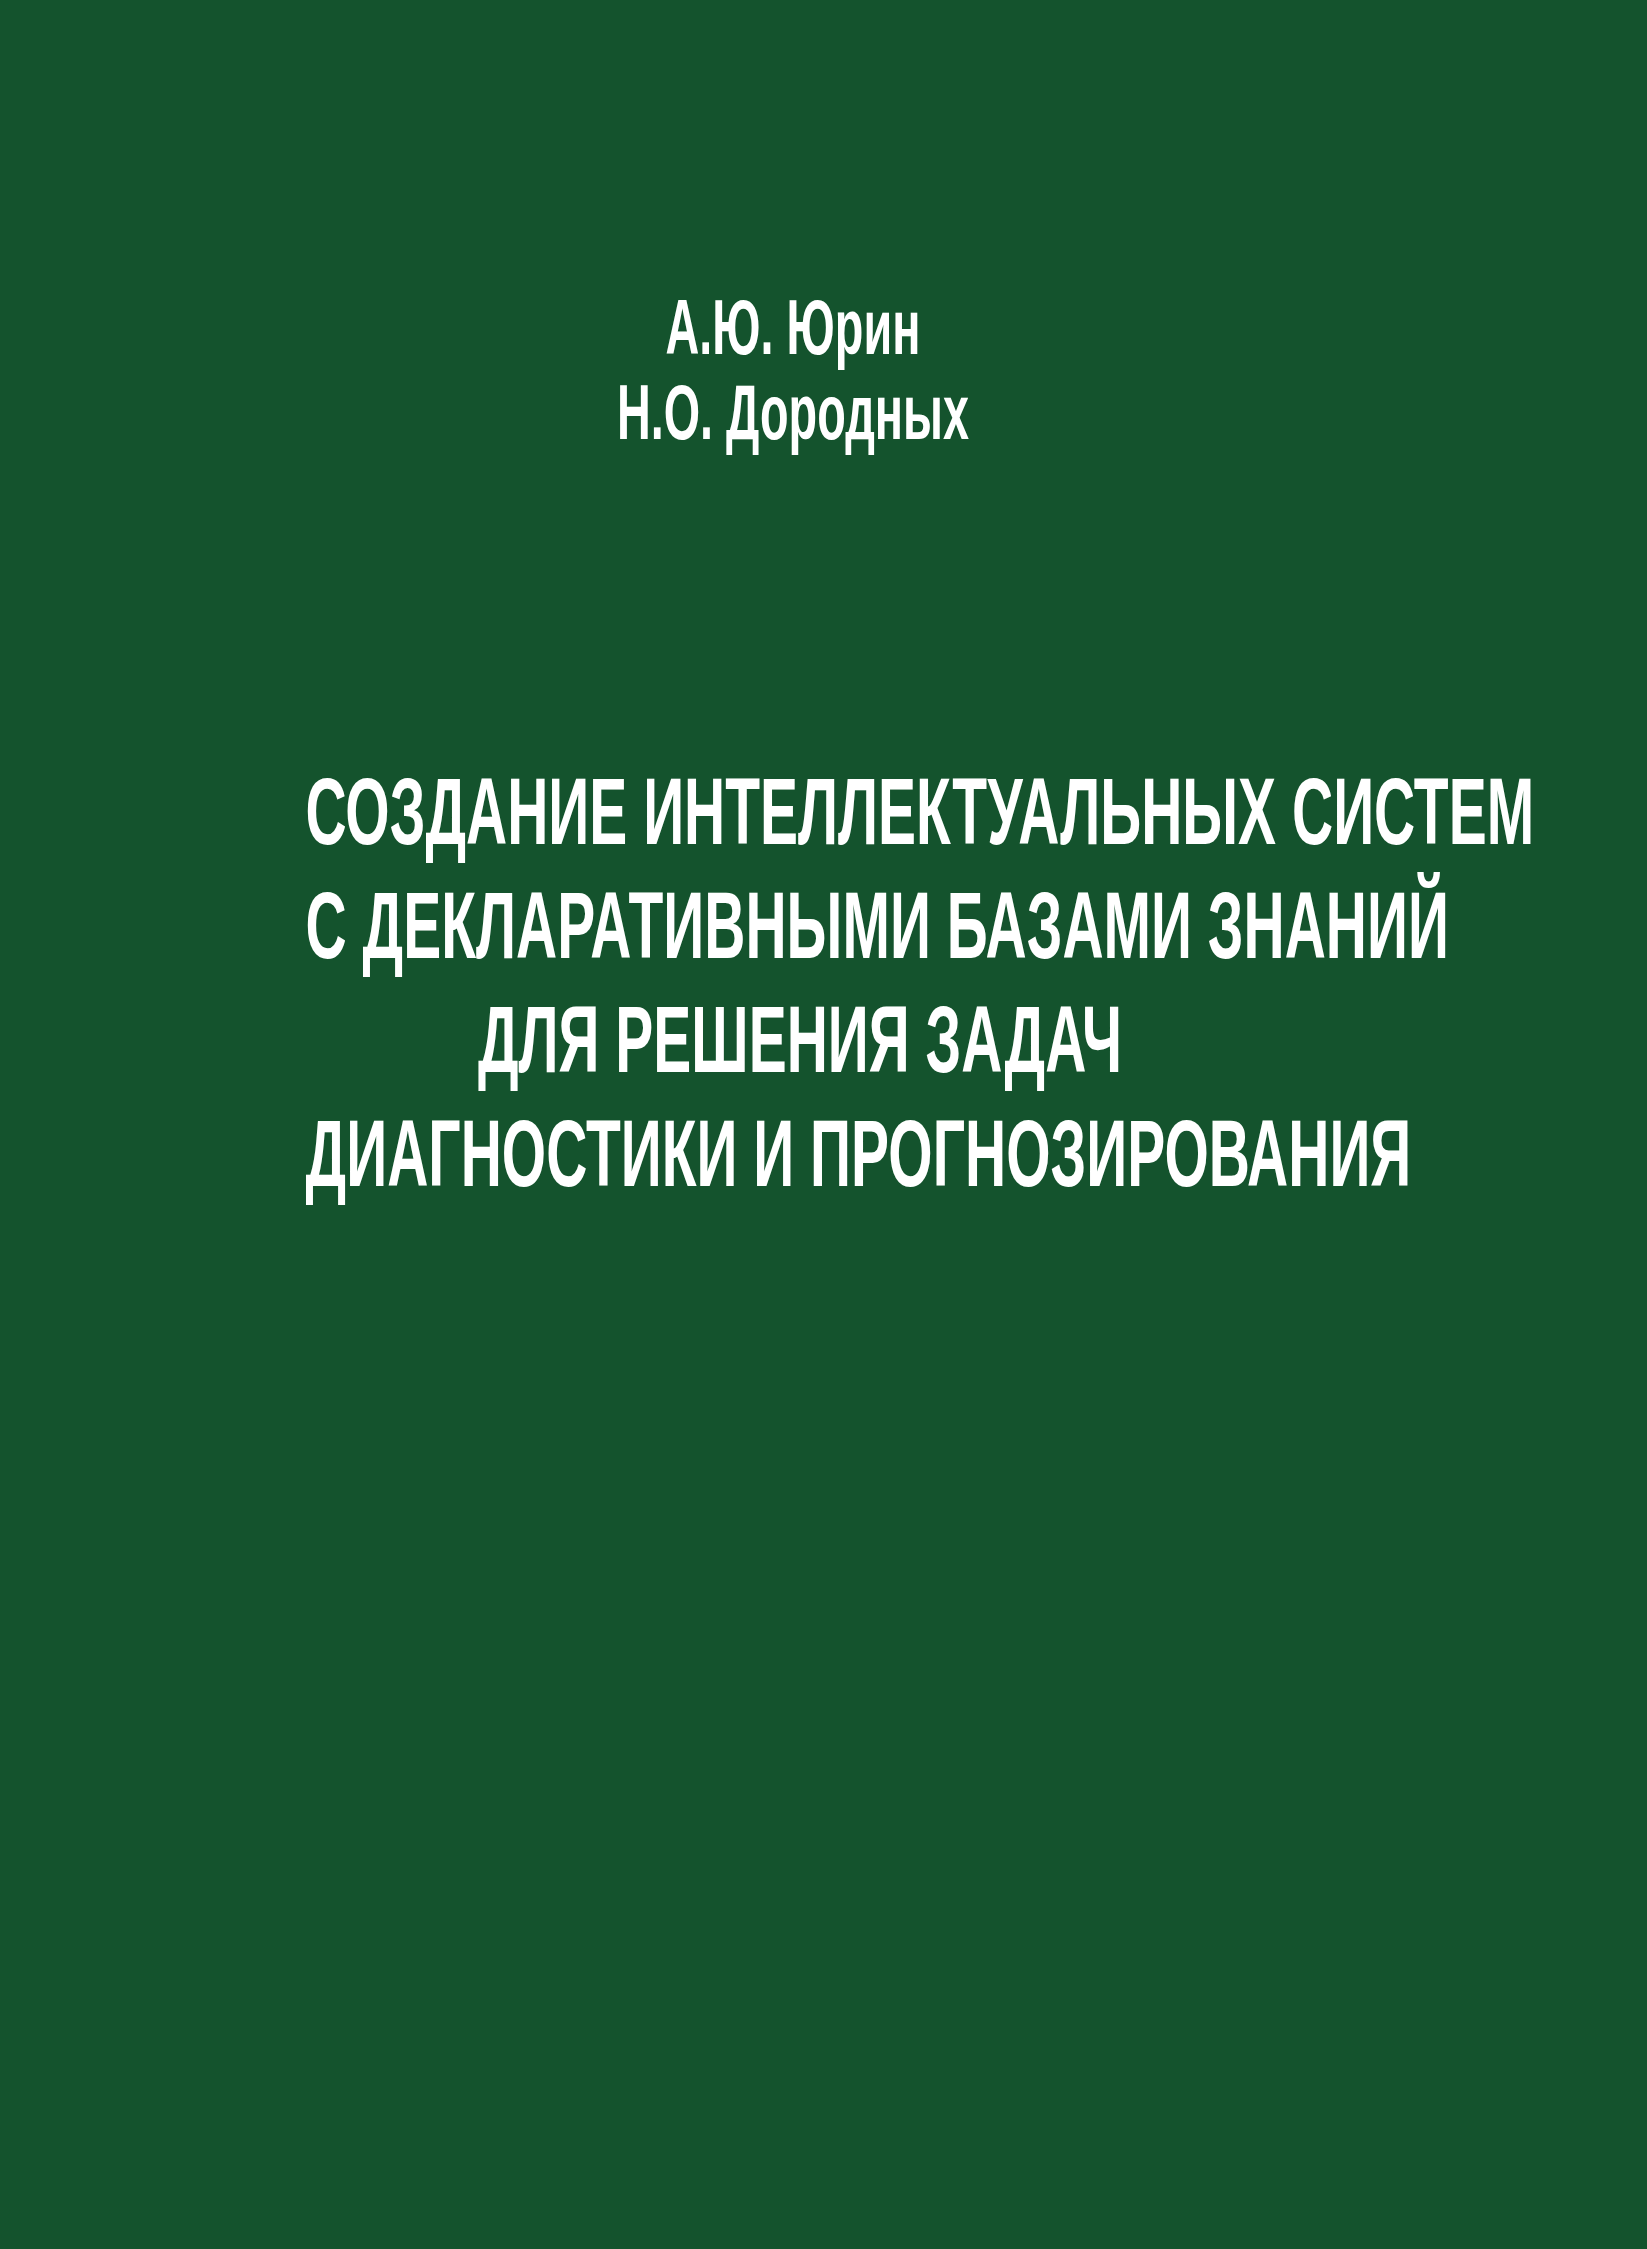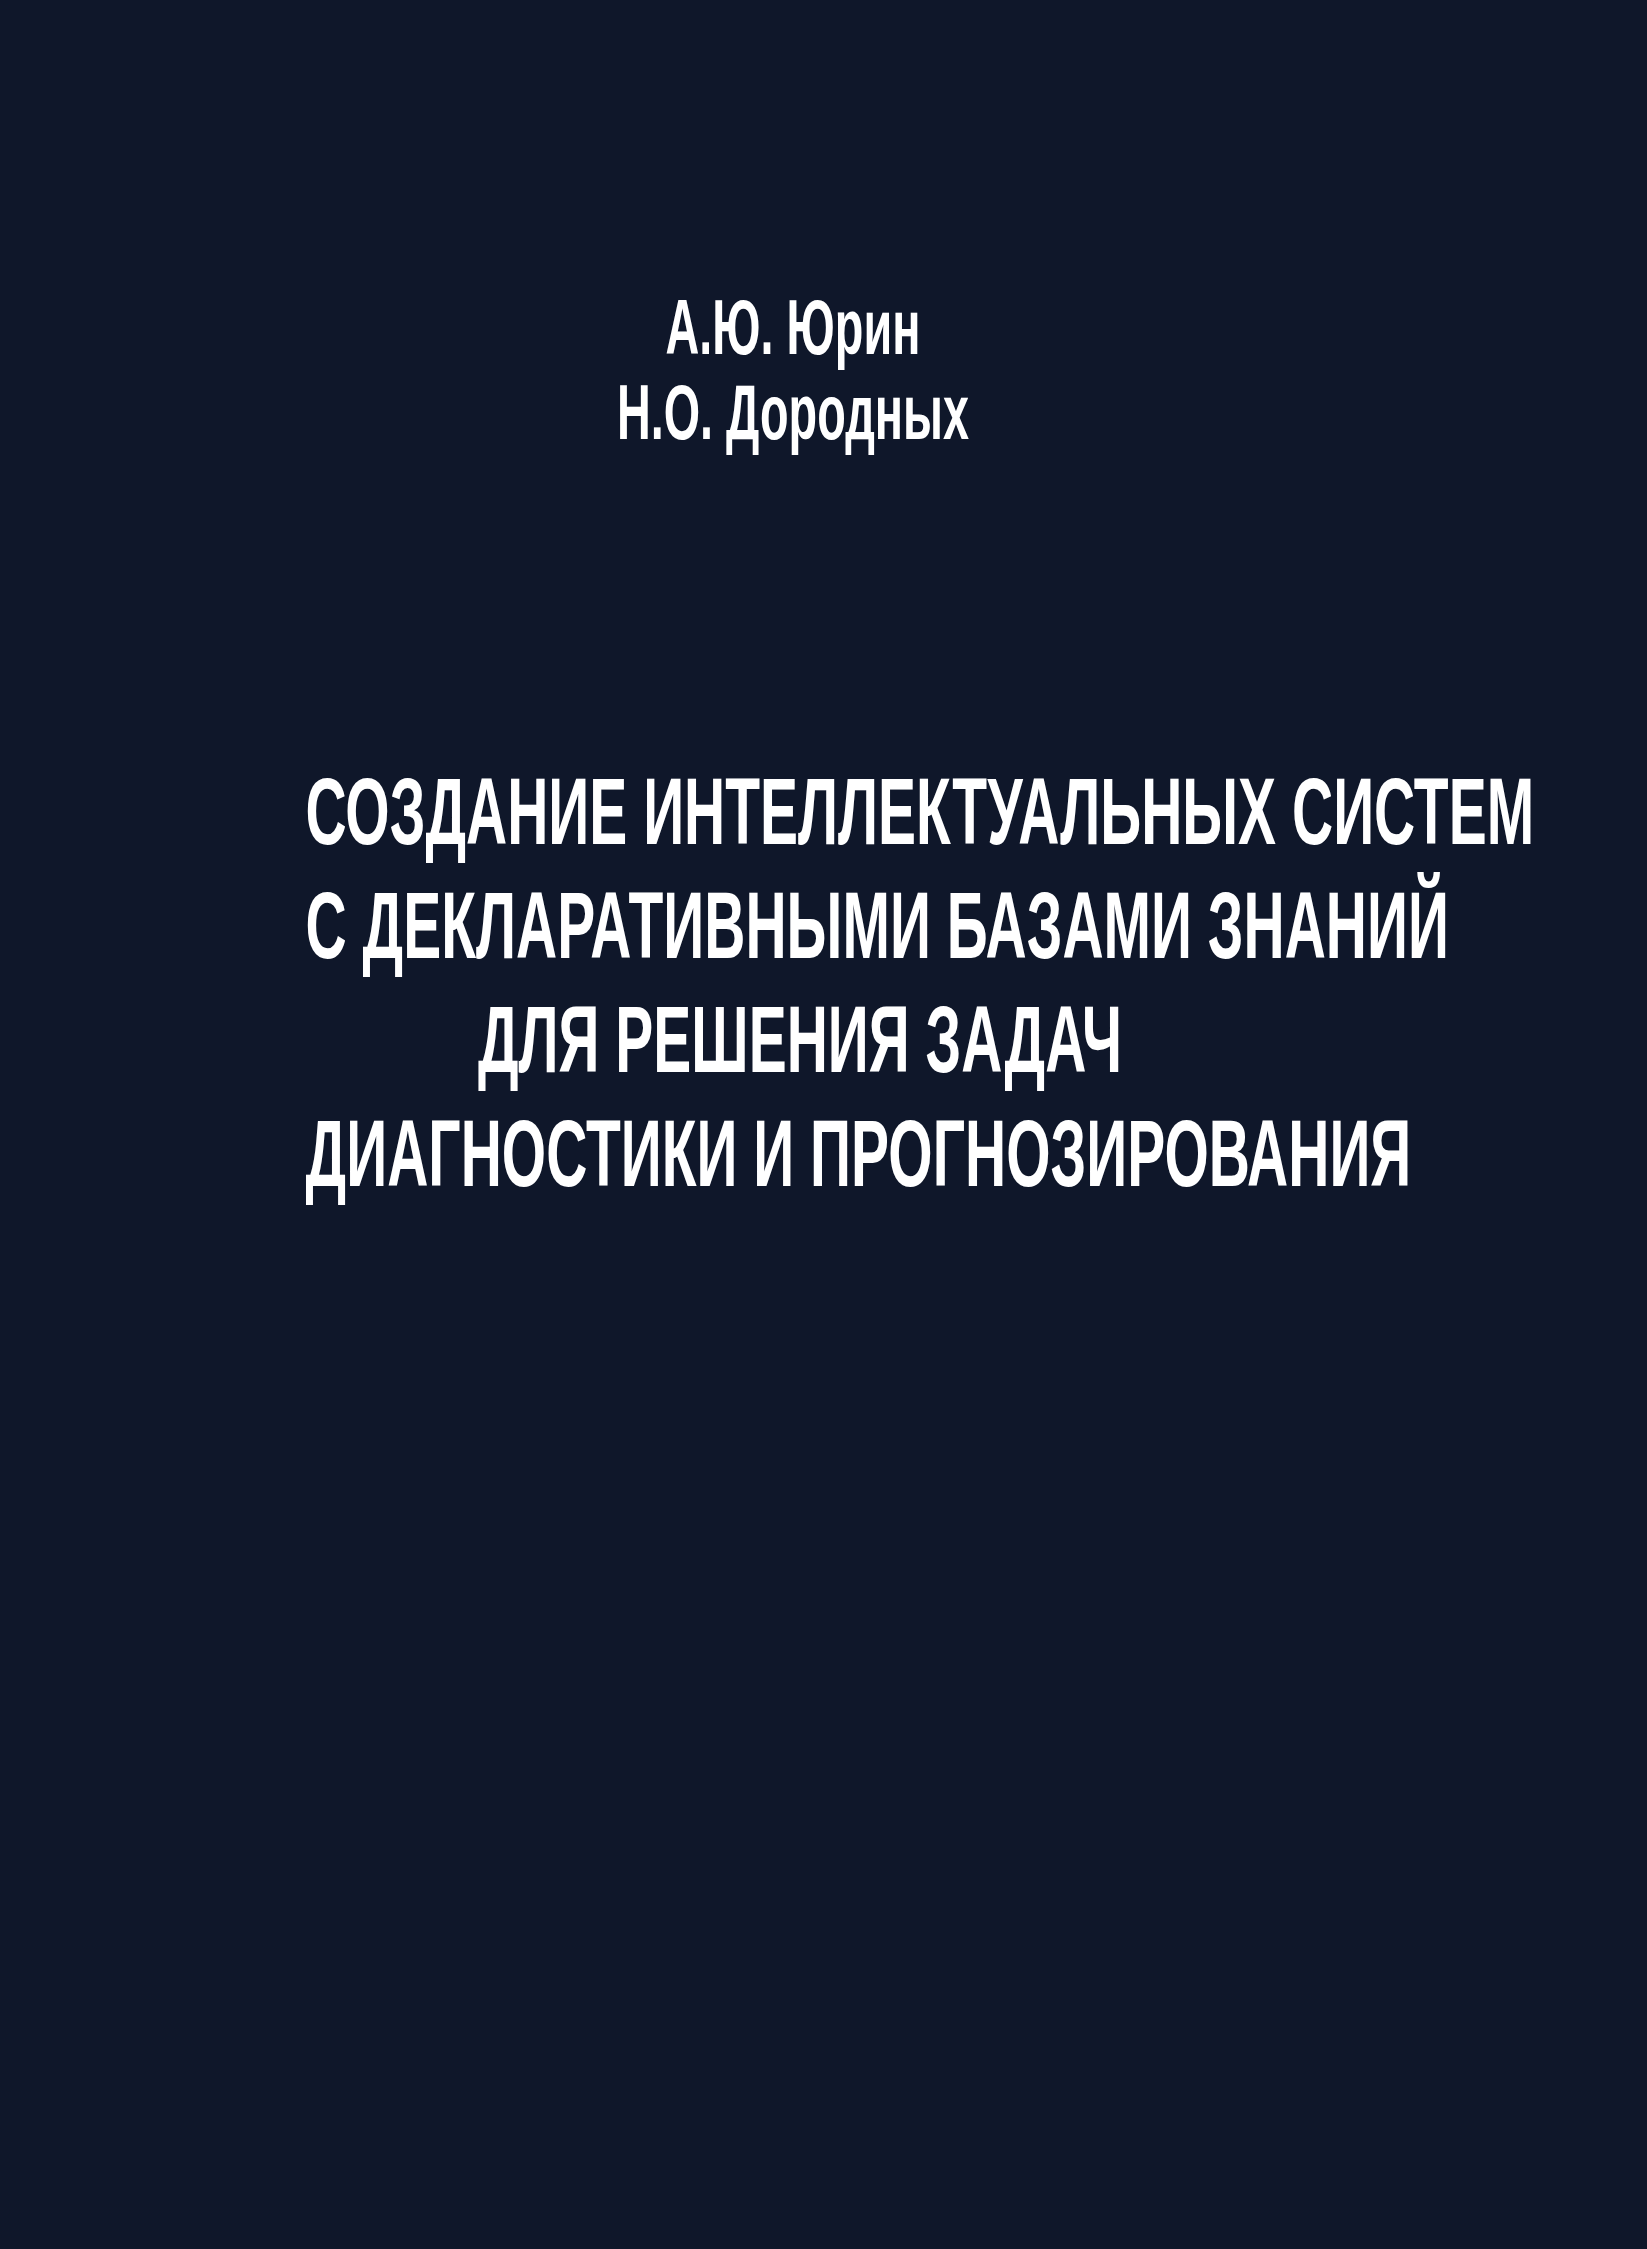--- a/index.html
+++ b/index.html
@@ -9,21 +9,21 @@
   body {
     width: 1648px;
     height: 2250px;
     background: #005E4D;
     font-family: "Liberation Sans", "DejaVu Sans", sans-serif;
   }
   .cover {
     position: relative;
     width: 1648px;
     height: 2250px;
-    background: #0f172a;
+    background: #14532d;
     overflow: hidden;
   }
   .text-block {
     position: absolute;
     left: 0;
     right: 0;
     text-align: center;
     color: #FFFFFF;
     font-weight: bold;
     white-space: nowrap;

